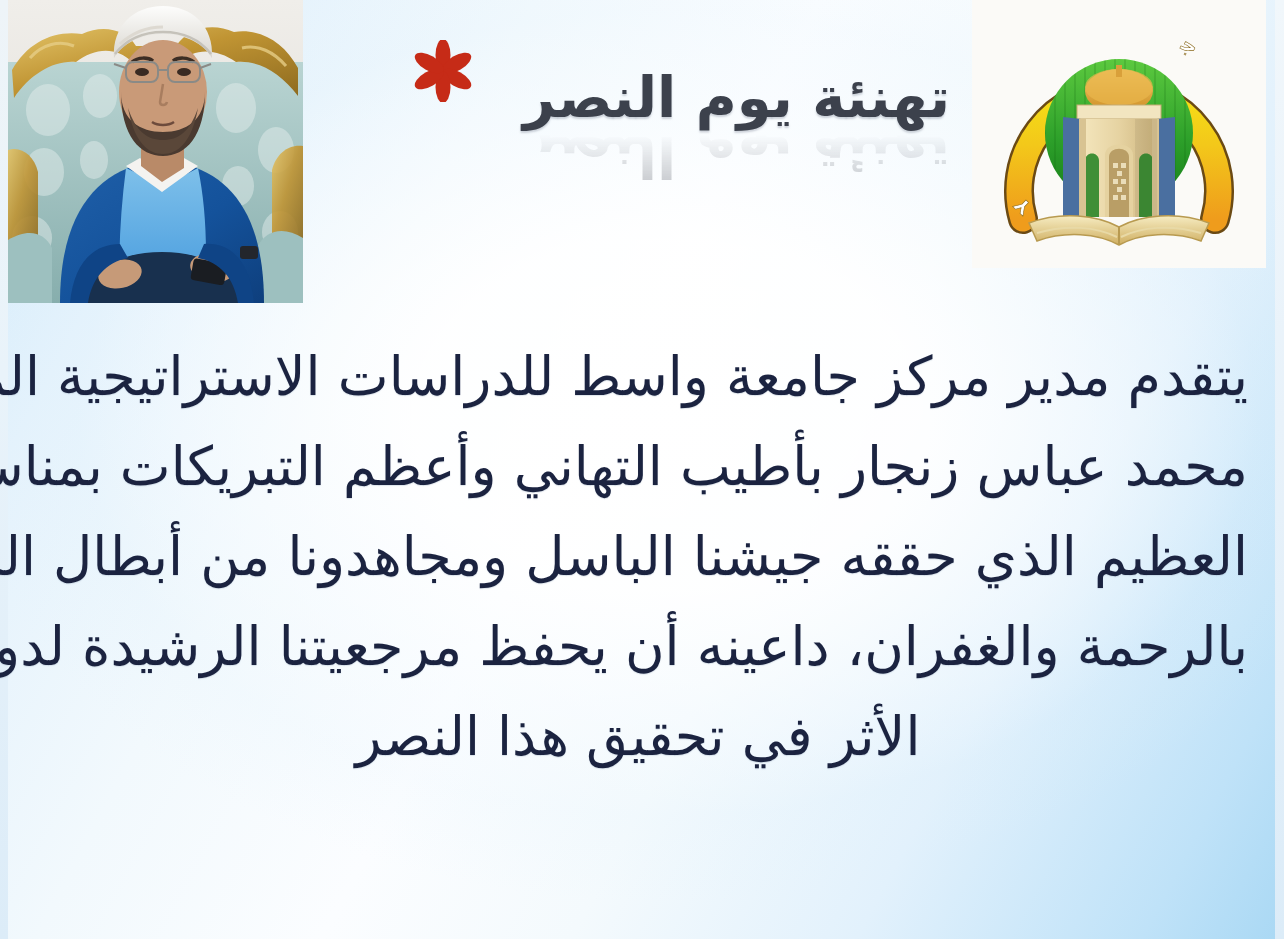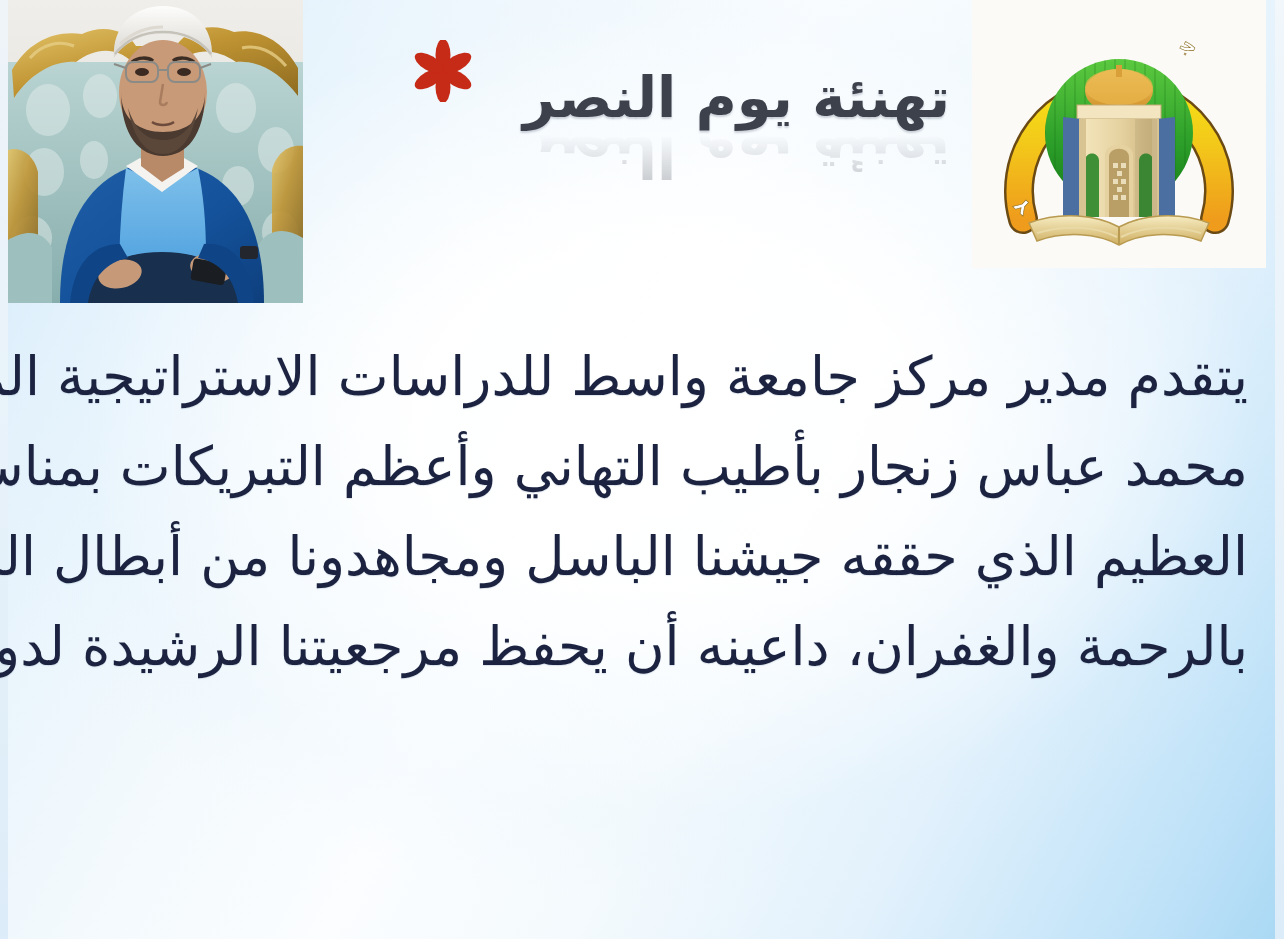--- a/index.html
+++ b/index.html
@@ -388,15 +388,16 @@
         <textPath href="#arcAr" startOffset="8%">جامعة واسط</textPath>
       </text>
     </svg>
   </div>
 
   <div class="body-block">
     <div class="body-line justified">يتقدم مدير مركز جامعة واسط للدراسات الاستراتيجية المدرس الدكتور</div>
     <div class="body-line justified">محمد عباس زنجار بأطيب التهاني وأعظم التبريكات بمناسبة يوم النصر العراقي</div>
     <div class="body-line justified">العظيم الذي حققه جيشنا الباسل ومجاهدونا من أبطال الحشد الشعبي</div>
     <div class="body-line justified">بالرحمة والغفران، داعينه أن يحفظ مرجعيتنا الرشيدة لدورها الكبير وبالغ</div>
+    <div class="body-line last">الأثر في تحقيق هذا النصر</div>
   </div>
 
 </div>
 
 </body></html>

